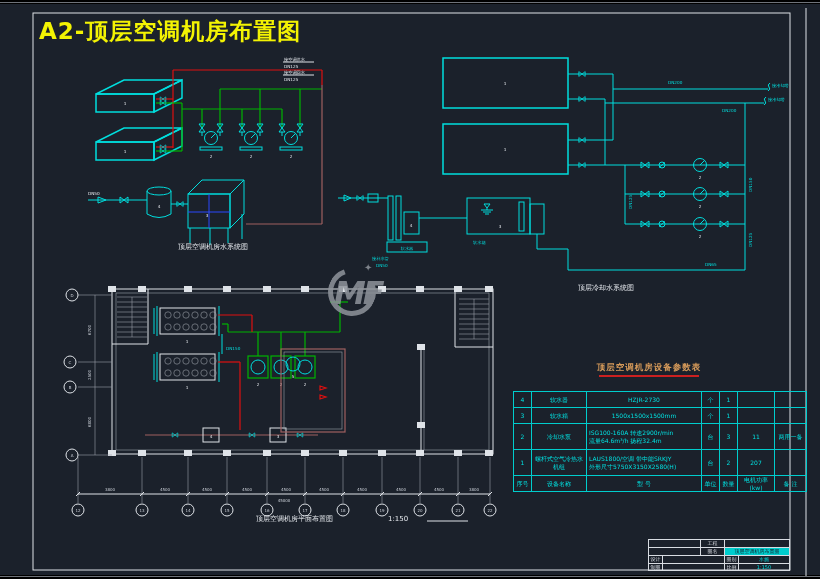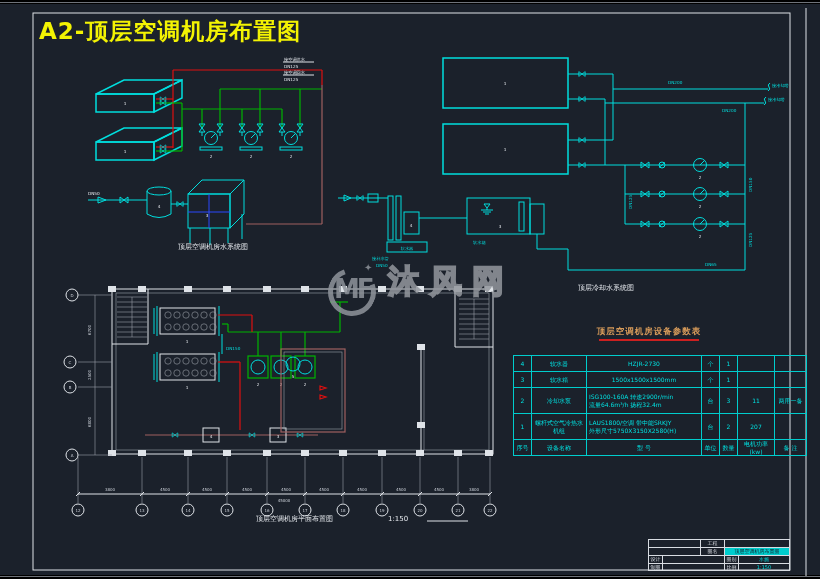--- a/index.html
+++ b/index.html
@@ -26,30 +26,30 @@
   .t7{font-size:7px;}
   .mid{text-anchor:middle;}
   
   #page-title{position:absolute;left:39px;top:12px;color:#f3f303;font-size:23px;
               font-weight:bold;letter-spacing:1px;white-space:nowrap;}
   
   #watermark{position:absolute;left:326px;top:256px;width:230px;height:60px;opacity:.85;}
   .wm-logo{position:absolute;left:0;top:6px;width:50px;height:46px;}
   .wm-ring{position:absolute;left:2px;top:2px;width:38px;height:38px;border:5px solid #8f949b;
            border-radius:50%;border-top-color:transparent;transform:rotate(25deg);}
-  .wm-mf{position:absolute;left:8px;top:8px;font-size:26px;font-weight:800;
+  .wm-mf{position:absolute;left:8px;top:8px;font-size:32px;font-weight:800;font-style:italic;
          color:#8f949b;letter-spacing:-3px;}
   .wm-star{position:absolute;left:38px;top:-4px;color:#8f949b;font-size:10px;}
   .wm-brand{position:absolute;left:62px;top:0;font-size:32px;font-weight:800;letter-spacing:10px;
             color:#3a4049;-webkit-text-stroke:2px #93979d;white-space:nowrap;}
   .wm-url{position:absolute;left:74px;top:37px;font-size:16px;font-weight:bold;color:#8f949b;
           letter-spacing:1px;white-space:nowrap;}
   
   #param{position:absolute;left:513px;top:322px;width:272px;}
-  #param .ttl{color:#d79b5a;font-size:8.5px;font-weight:bold;text-align:center;letter-spacing:1px;}
+  #param .ttl{color:#d79b5a;font-size:8.5px;font-weight:bold;text-align:center;letter-spacing:1px;margin-top:36px;}
   #param .uline{width:100px;height:2px;background:#cc2020;margin:1px auto 14px auto;}
   #param table{border-collapse:collapse;width:272px;table-layout:fixed;}
   #param td{border:1px solid #00cdcd;color:#00e0e0;font-size:6px;text-align:center;
             padding:0 1px;overflow:hidden;line-height:1.25;}
   #param .c0{width:15px;} #param .c1{width:52px;} #param .c2{width:112px;}
   #param .c3{width:15px;} #param .c4{width:15px;} #param .c5{width:34px;} #param .c6{width:29px;}
   #param .rh1{height:16px;} #param .rh2{height:26px;} #param .rhh{height:12px;}
   #param .ml{text-align:left;padding-left:2px;}
   
   #tblock{position:absolute;left:648px;top:535px;width:142px;height:32px;color:#d8dce2;
@@ -499,21 +499,20 @@
     </svg>
 
     <div id="page-title">A2-顶层空调机房布置图</div>
 
     <div id="watermark">
       <div class="wm-logo">
         <div class="wm-ring"></div>
         <div class="wm-mf">MF</div>
         <div class="wm-star">✦</div>
       </div>
-      <div class="wm-brand">沐风网</div>
     </div>
 
     <div id="param">
       <div class="ttl">顶层空调机房设备参数表</div>
       <div class="uline"></div>
       <table>
         <tbody>
             <tr class="rh1">
           <td class="c0">4</td>
           <td class="c1">软水器</td>

